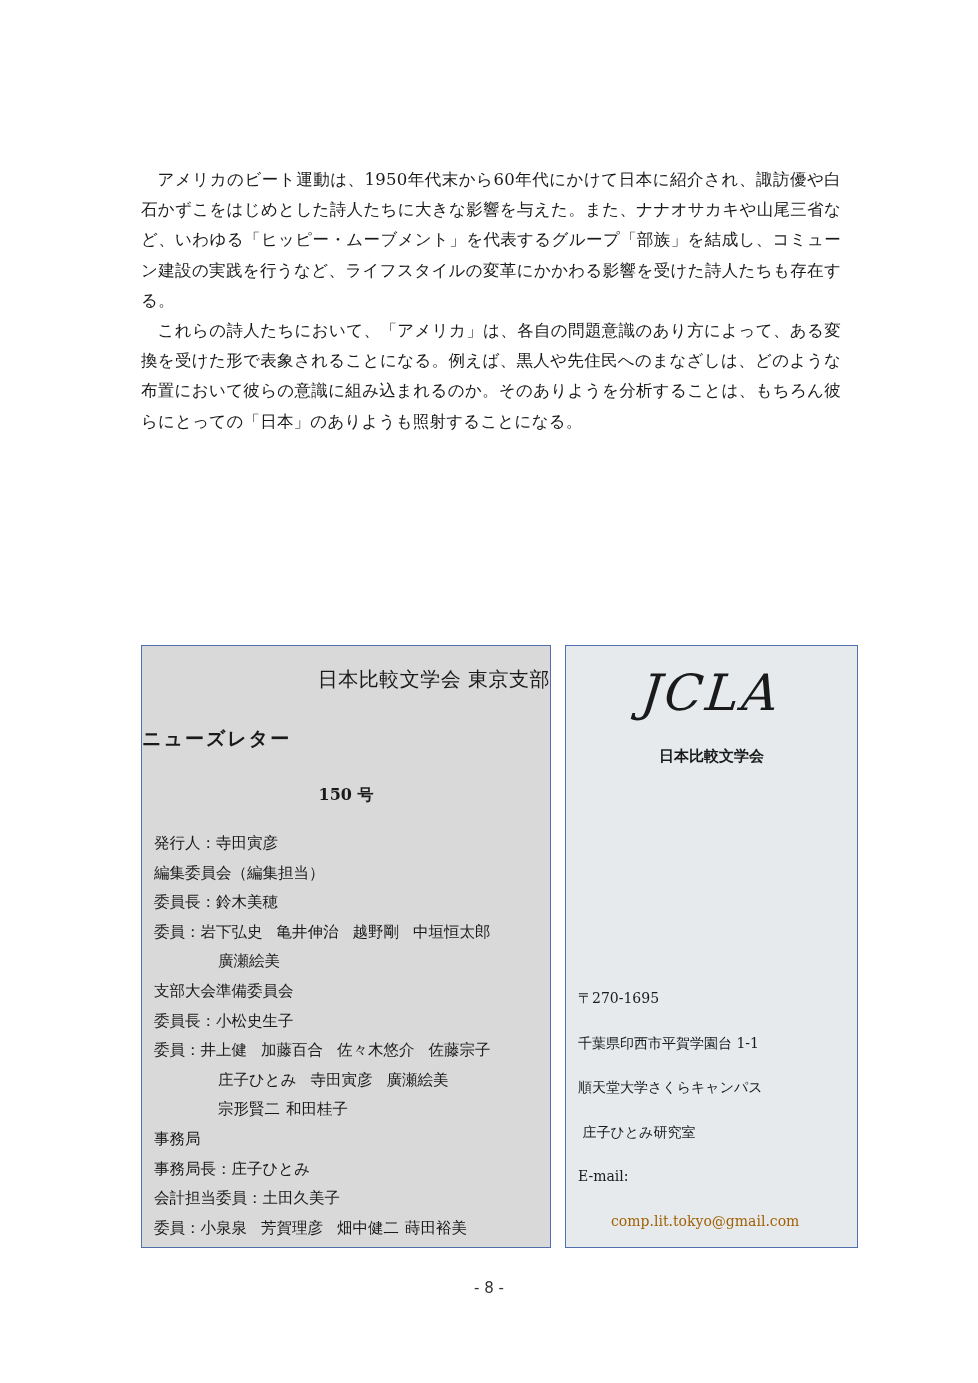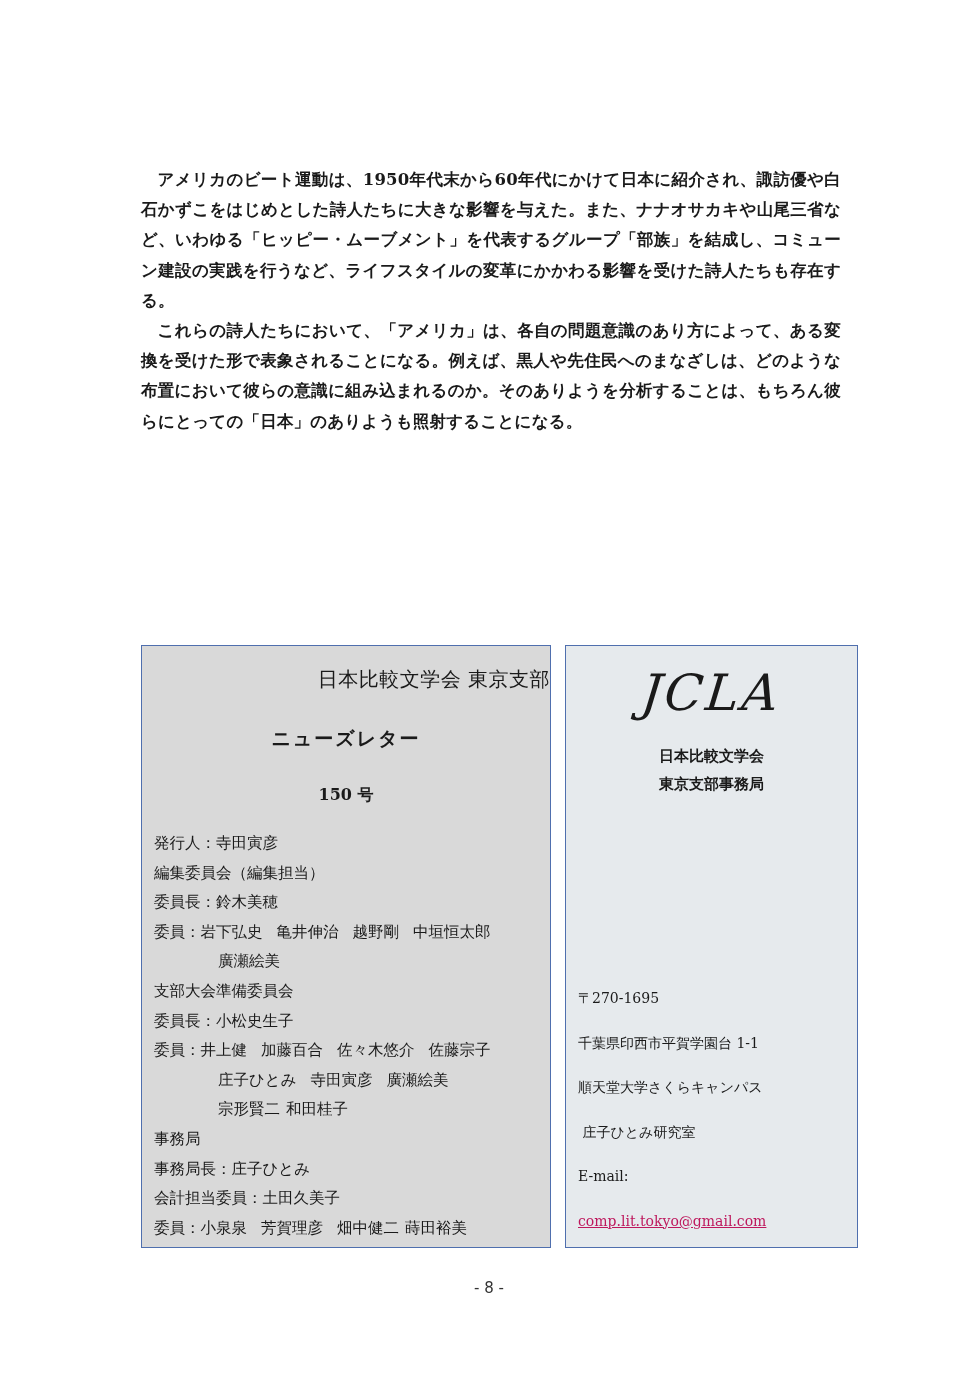--- a/index.html
+++ b/index.html
@@ -27,21 +27,20 @@
     top: 165px;
     width: 700px;
   }
   .body-text p {
     margin: 0;
     font-size: 16.5px;
     line-height: 30.2px;
     text-align: justify;
     text-indent: 1em;
     letter-spacing: 0.2px;
-    font-weight: bold;
   }
 
   .box-left {
     position: absolute;
     left: 141px;
     top: 645px;
     width: 410px;
     height: 603px;
     background: #d9d9d9;
     border: 1.5px solid #4f6fae;
@@ -64,21 +63,20 @@
     top: 20px;
     text-align: right;
     font-family: "DejaVu Sans", "Liberation Sans", sans-serif;
     font-size: 20px;
     letter-spacing: 0.5px;
   }
   .bl-subtitle {
     position: absolute;
     left: 0; right: 0;
     top: 80px;
-    text-align: center;
     font-family: "DejaVu Sans", "Liberation Sans", sans-serif;
     font-size: 19px;
     font-weight: bold;
     letter-spacing: 2px;
   }
   .bl-issue {
     position: absolute;
     left: 0; right: 0;
     top: 139px;
     text-align: center;
@@ -134,22 +132,22 @@
     right: 8px;
     top: 337px;
     font-size: 14px;
   }
   .br-address .line {
     height: 44.5px;
     line-height: 30px;
     white-space: nowrap;
   }
   .br-address .email-link {
-    text-decoration: underline;
-    color: #be185d;
+    color: #a16207;
+    margin-left: 33px;
   }
 
   .page-number {
     position: absolute;
     left: 0; right: 0;
     top: 1279px;
     text-align: center;
     font-size: 15px;
     font-family: "DejaVu Sans", "Liberation Sans", sans-serif;
     color: #333;
@@ -197,21 +195,20 @@
       <div class="line">
         <span>委員：</span><span class="name">小泉泉</span><span class="name">芳賀理彦</span><span class="name" style="margin-right:6px">畑中健二</span><span class="name">蒔田裕美</span>
       </div>
     </div>
   </div>
 
   <div class="box-right">
     <div class="br-logo">JCLA</div>
     <div class="br-org">
       <div>日本比較文学会</div>
-      <div>東京支部事務局</div>
     </div>
     <div class="br-address">
       <div class="line">〒270-1695</div>
       <div class="line">千葉県印西市平賀学園台 1-1</div>
       <div class="line">順天堂大学さくらキャンパス</div>
       <div class="line" style="white-space:pre"> 庄子ひとみ研究室</div>
       <div class="line">E-mail:</div>
       <div class="line">
         <a class="email-link">comp.lit.tokyo@gmail.com</a>
       </div>

